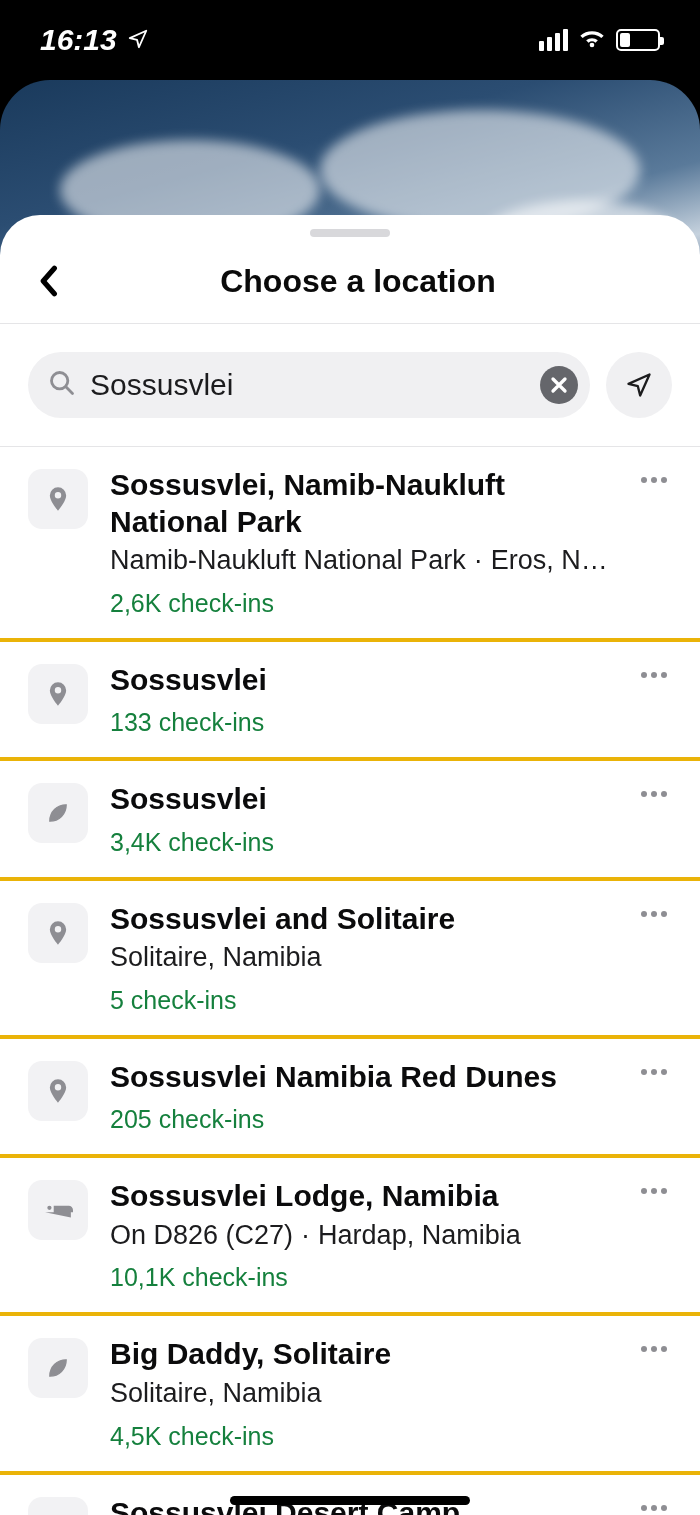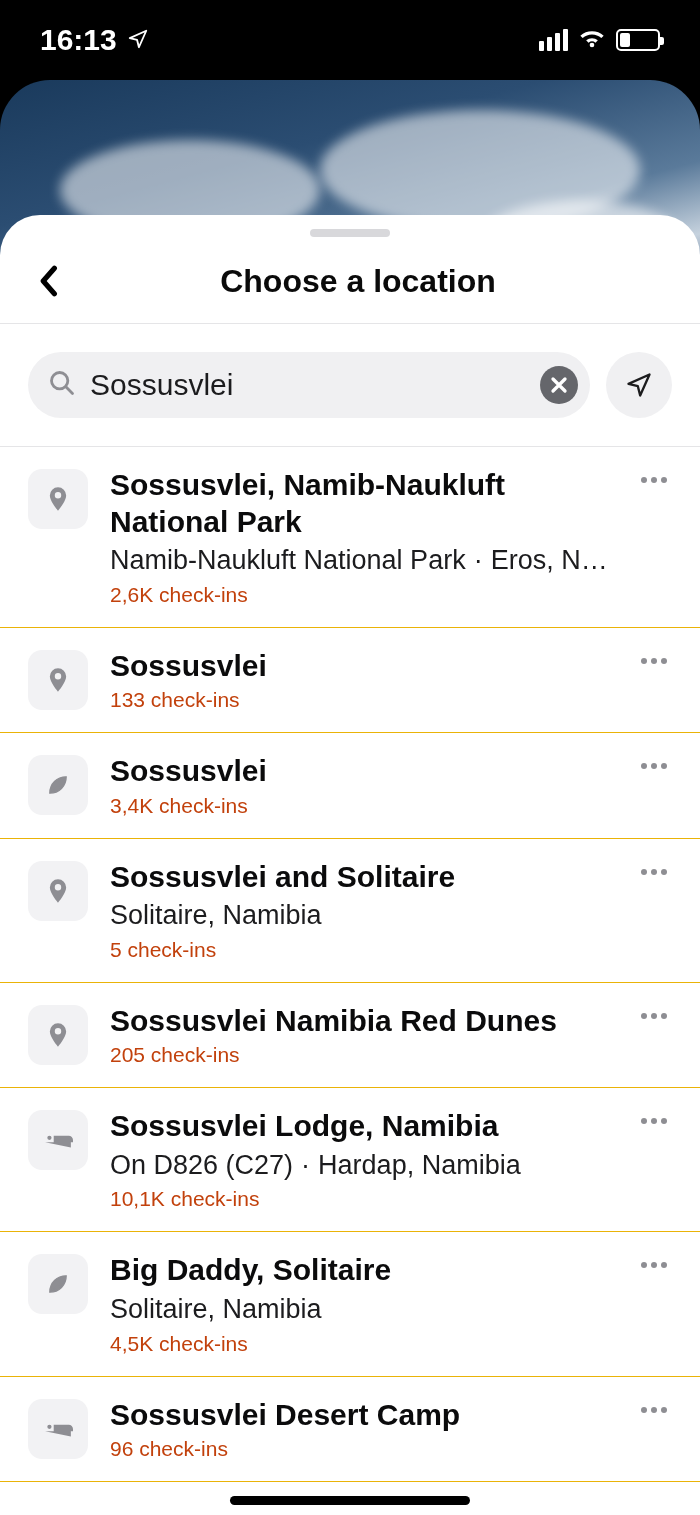--- a/index.html
+++ b/index.html
@@ -1,41 +1,41 @@
 <!DOCTYPE html>
 <html><head>
 <meta charset="utf-8">
 <style>
   * { box-sizing: border-box; margin: 0; padding: 0; }
   html, body { width: 700px; height: 1515px; font-family: -apple-system, Helvetica, Arial, sans-serif; background: #000; overflow: hidden; }
   .screen { width: 700px; height: 1515px; position: relative; background: #000; }
-  .status-bar { height: 80px; display: flex; justify-content: space-between; align-items: center; padding: 0 40px; color: #fff; }
+  .status-bar { height: 80px; display: flex; justify-content: space-between; align-items: center; padding: 0 40px; color: #fff; font-style: italic; }
   .status-left { display: flex; align-items: center; gap: 10px; font-size: 30px; font-weight: 600; }
   .status-right { display: flex; align-items: center; gap: 10px; }
   .bg-clouds { position: absolute; top: 80px; left: 0; right: 0; height: 300px; background: linear-gradient(165deg,#1a3a5c 0%,#2b4d72 30%,#5a7a9a 55%,#c6d2de 70%,#2b4d72 85%); border-radius: 50px 50px 0 0; overflow: hidden; }
   .cloud { position: absolute; background: rgba(255,255,255,0.55); border-radius: 50%; filter: blur(6px); }
   .sheet { position: absolute; top: 215px; left: 0; right: 0; bottom: 0; background: #fff; border-radius: 40px 40px 0 0; display: flex; flex-direction: column; }
   .grabber { width: 80px; height: 8px; background: #d8d8db; border-radius: 4px; margin: 14px auto 0; }
   .sheet-header { display: flex; align-items: center; padding: 24px 28px 22px; position: relative; }
   .back-btn { width: 40px; height: 40px; display: flex; align-items: center; justify-content: center; }
   .title { position: absolute; left: 16px; right: 0; text-align: center; font-size: 32px; font-weight: 700; color: #0a0a0a; pointer-events: none; }
   .thin-divider { height: 1px; background: #e5e5e7; margin: 0; }
   .search-row { display: flex; align-items: center; gap: 16px; padding: 28px 28px; }
   .search-box { flex: 1; display: flex; align-items: center; background: #f0f0f2; border-radius: 34px; height: 66px; padding: 0 12px 0 20px; gap: 14px; }
   .search-input { flex: 1; border: none; outline: none; background: transparent; font-size: 30px; color: #1c1c1e; }
   .clear-btn { width: 38px; height: 38px; border-radius: 50%; background: #65666b; display: flex; align-items: center; justify-content: center; }
   .loc-btn { width: 66px; height: 66px; border-radius: 50%; background: #f0f0f2; display: flex; align-items: center; justify-content: center; }
   .results { flex: 1; overflow: hidden; border-top: 1px solid #e5e5e7; }
-  .item { display: flex; align-items: flex-start; gap: 22px; padding: 20px 28px 20px 28px; border-bottom: 1px solid #eab308; }
+  .item { display: flex; align-items: flex-start; gap: 22px; padding: 20px 28px 20px 28px; border-bottom: 4px solid #eab308; }
   .item-icon { width: 60px; height: 60px; border-radius: 14px; background: #f2f2f4; display: flex; align-items: center; justify-content: center; flex-shrink: 0; margin-top: 2px; }
   .item-body { flex: 1; min-width: 0; }
   .item-title { font-size: 30px; font-weight: 800; color: #0b0b0c; line-height: 1.22; }
   .item-sub { font-size: 27px; color: #1c1c1e; line-height: 1.35; margin-top: 2px; white-space: nowrap; overflow: hidden; text-overflow: ellipsis; }
   .item-sub .dot { margin: 0 8px; }
-  .item-checkins { font-size: 21px; color: #c2410c; margin-top: 4px; }
+  .item-checkins { font-size: 25px; color: #15803d; margin-top: 10px; }
   .item-more { width: 36px; display: flex; align-items: flex-start; justify-content: center; padding-top: 10px; flex-shrink: 0; }
   .dots { display: flex; gap: 4px; }
   .dots span { width: 6px; height: 6px; border-radius: 50%; background: #8e8e93; }
   .home-indicator { position: absolute; bottom: 10px; left: 50%; transform: translateX(-50%); width: 240px; height: 9px; border-radius: 5px; background: #000; }
   
   .signal { display: inline-flex; align-items: flex-end; gap: 3px; }
   .signal i { width: 5px; background: #fff; border-radius: 1px; display: block; }
   .signal i:nth-child(1){height:10px}.signal i:nth-child(2){height:14px}.signal i:nth-child(3){height:18px}.signal i:nth-child(4){height:22px}
   .battery { width: 44px; height: 22px; border: 2px solid #fff; border-radius: 5px; position: relative; }
   .battery::after { content:''; position:absolute; right:-6px; top:6px; width:4px; height:8px; background:#fff; border-radius:0 2px 2px 0; }

